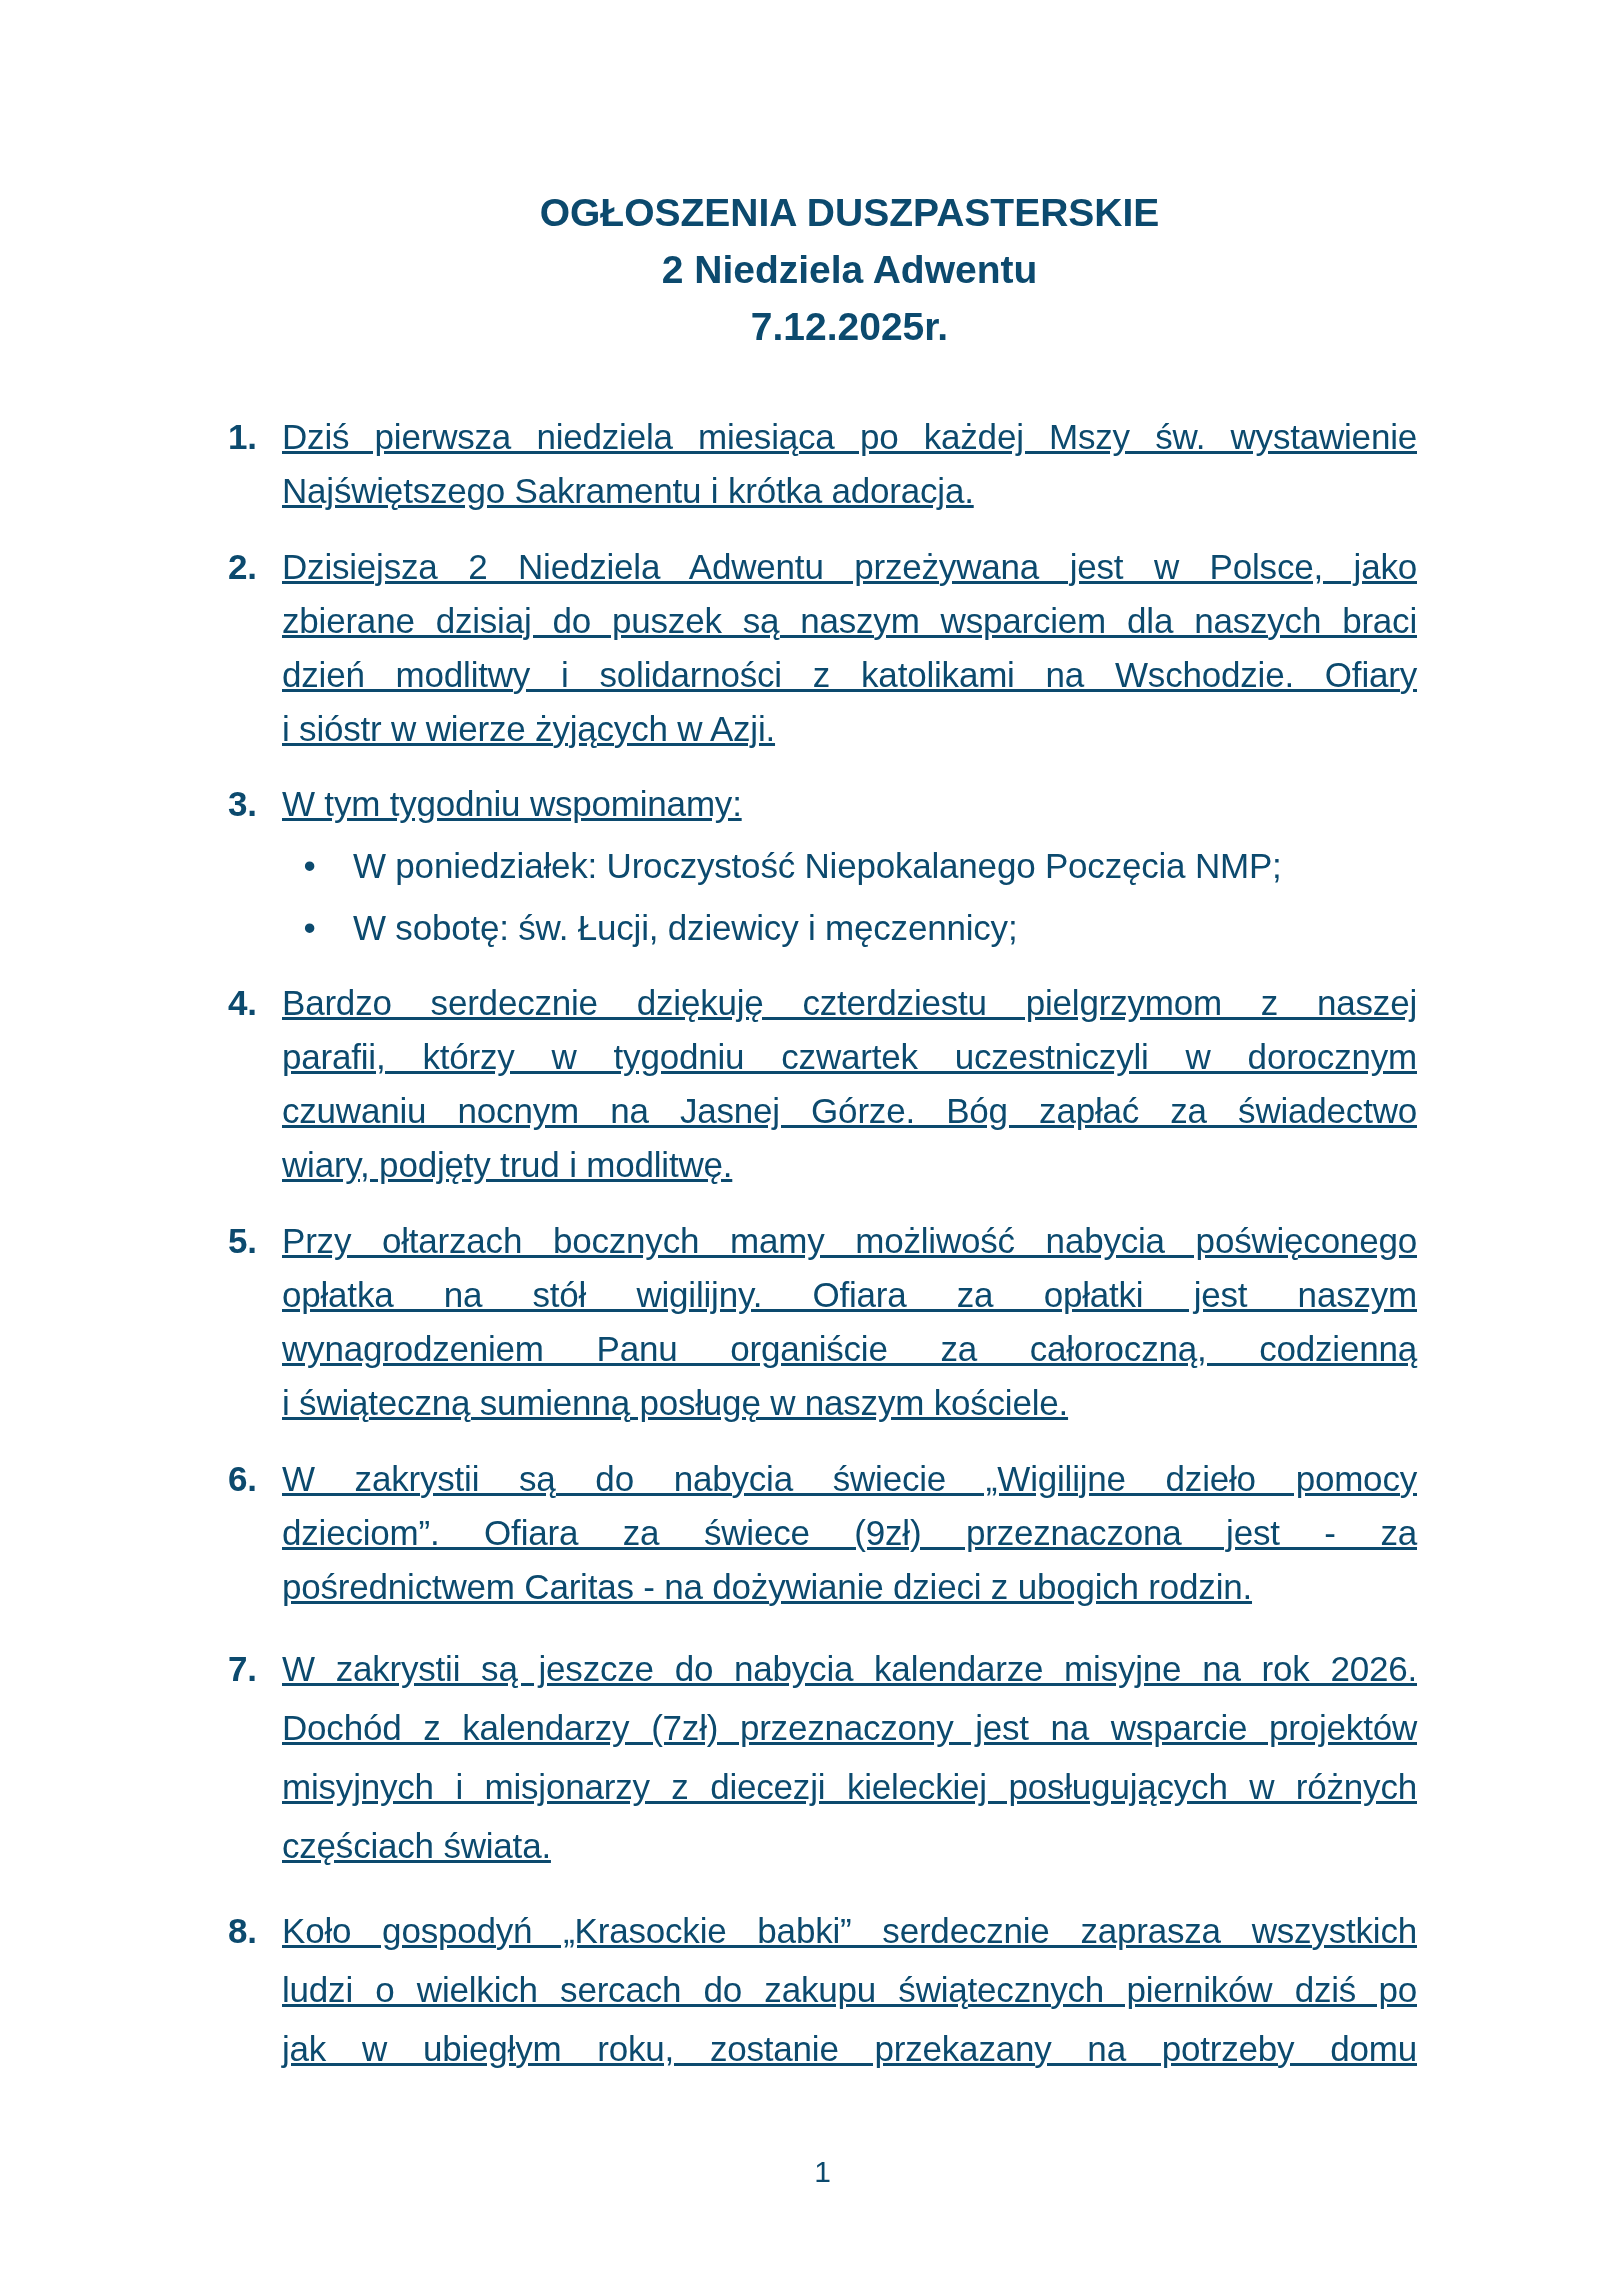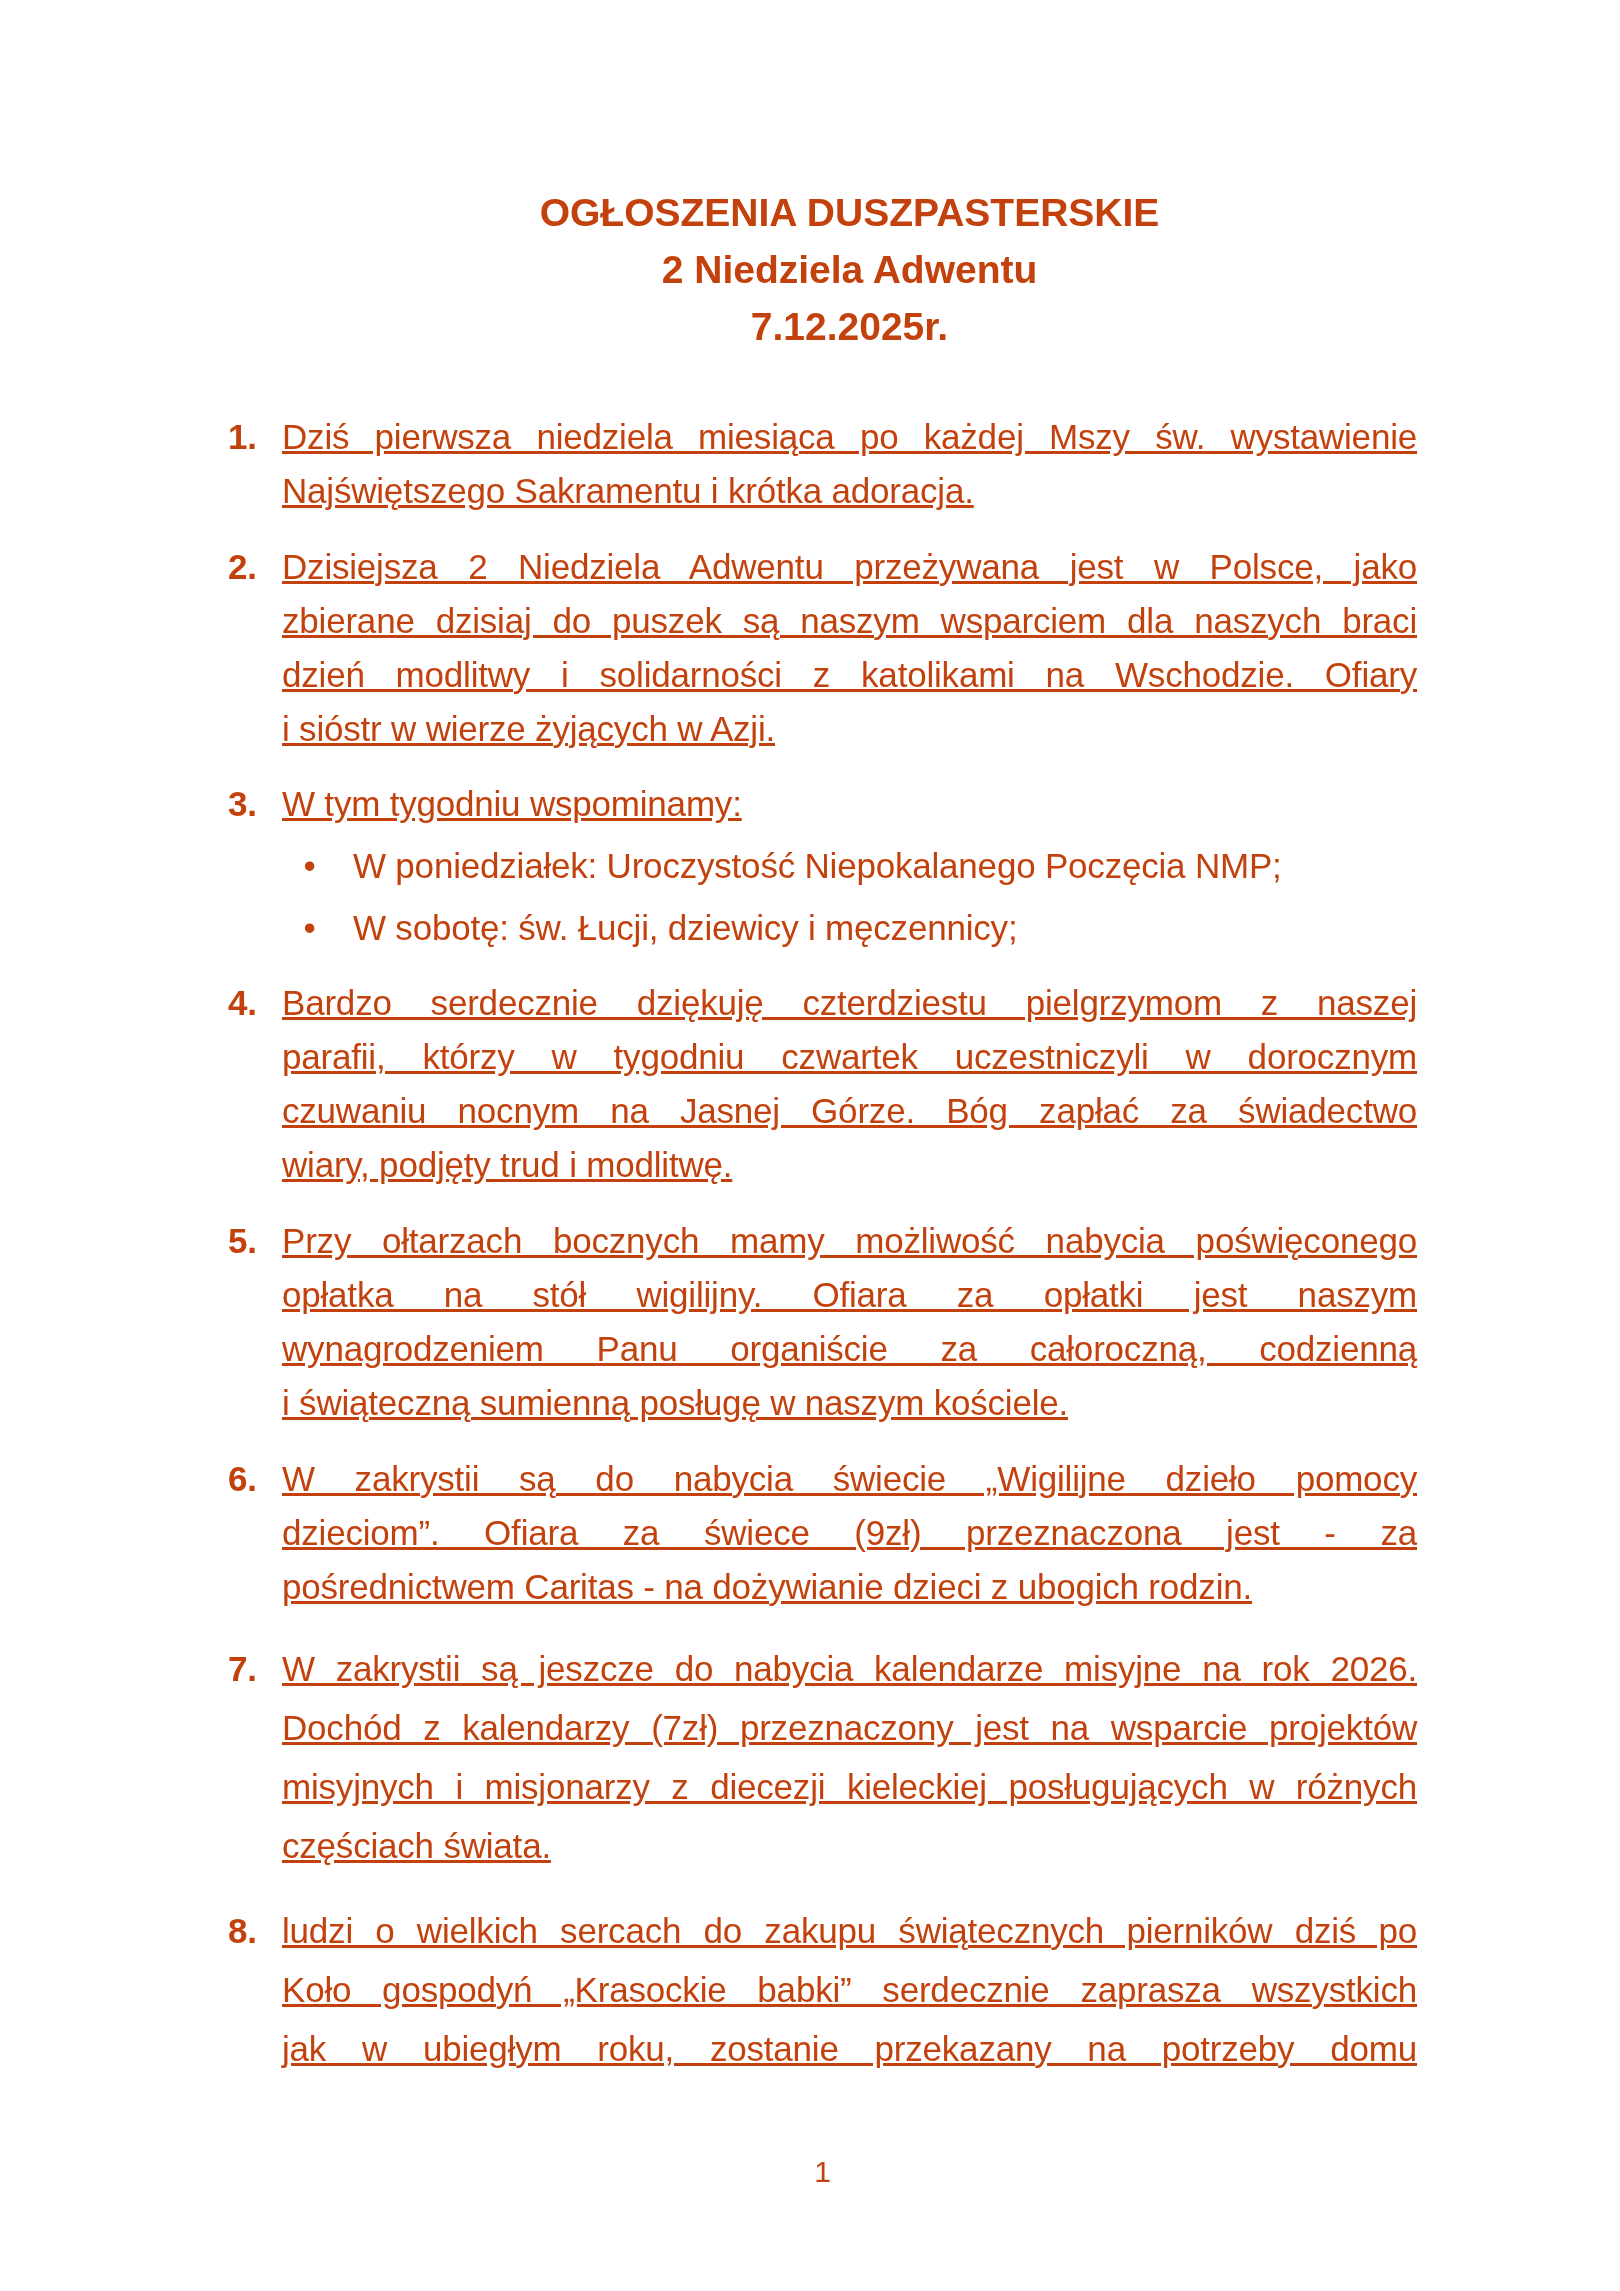--- a/index.html
+++ b/index.html
@@ -5,21 +5,21 @@
   html, body {
     margin: 0;
     padding: 0;
     background: #ffffff;
   }
   .page {
     position: relative;
     width: 1544px;
     height: 2292px;
     background: #ffffff;
-    color: #c2410c;
+    color: #0c4a6e;
     font-family: "Liberation Sans", sans-serif;
     overflow: hidden;
   }
   .doc {
     position: absolute;
     top: 184px;
     left: 228px;
     right: 127px;
   }
   .doc-title {
@@ -152,22 +152,22 @@
       <div class="item loose">
         <span class="num">7.</span>
         <div class="line">W zakrystii są jeszcze do nabycia kalendarze misyjne na rok 2026.</div>
         <div class="line">Dochód z kalendarzy (7zł) przeznaczony jest na wsparcie projektów</div>
         <div class="line">misyjnych i misjonarzy z diecezji kieleckiej posługujących w różnych</div>
         <div class="line last">częściach świata.</div>
       </div>
 
       <div class="item loose">
         <span class="num">8.</span>
+        <div class="line">Koło gospodyń „Krasockie babki” serdecznie zaprasza wszystkich</div>
         <div class="line">ludzi o wielkich sercach do zakupu świątecznych pierników dziś po</div>
-        <div class="line">Koło gospodyń „Krasockie babki” serdecznie zaprasza wszystkich</div>
         <div class="line">jak w&nbsp;ubiegłym roku, zostanie przekazany na potrzeby domu</div>
       </div>
 
     </main>
   </div>
 
   <footer class="page-footer">
     <span>1</span>
   </footer>
 </div>

